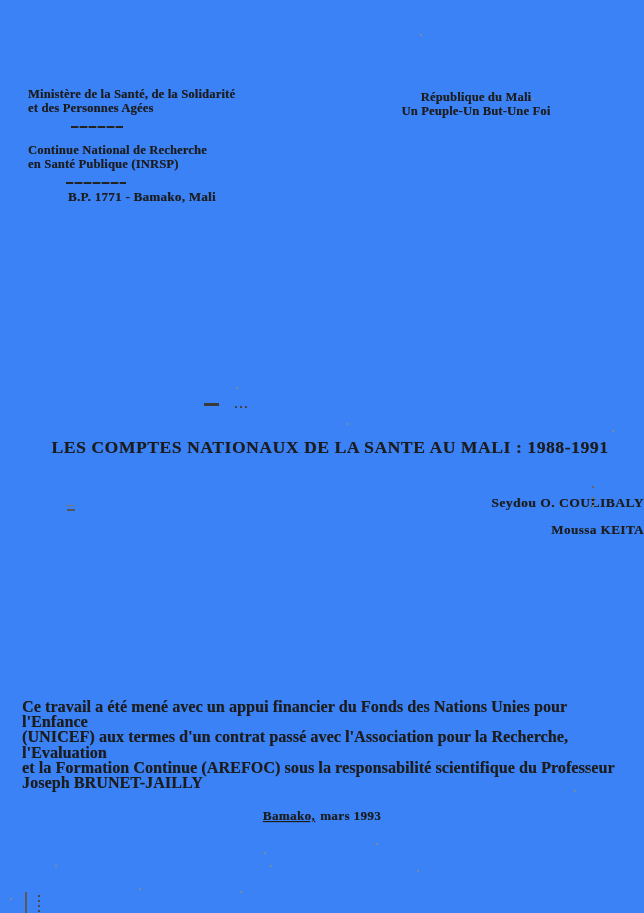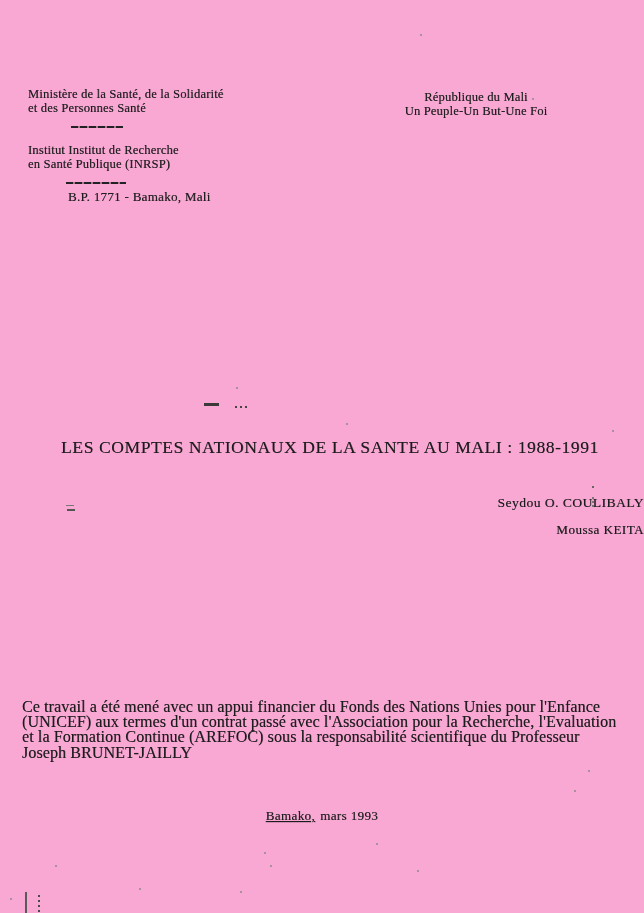--- a/index.html
+++ b/index.html
@@ -4,24 +4,24 @@
 <style>
   * { margin:0; padding:0; box-sizing:border-box; }
   html,body { width:644px; }
   body {
     font-family:"Liberation Serif","DejaVu Serif",serif;
     background:#9a9a9a;
   }
   .page {
     position:relative;
     width:644px; height:913px;
-    background:#f9a8d4;
+    background:#3b82f6;
     overflow:hidden;
     color:#1c1c1c;
-    font-weight:normal;
+    font-weight:bold;
   }
   .ink { text-shadow:0.35px 0.35px 0.6px rgba(25,25,25,0.5); }
 
   
   .header-left {
     position:absolute; left:28px; top:88px;
     font-size:12.5px; line-height:13.5px;
     letter-spacing:0.2px;
     width:280px;
   }
@@ -91,26 +91,26 @@
                  background:repeating-linear-gradient(#4a4a4a 0 2.5px,transparent 2.5px 5px); }
   .speck { position:absolute; background:#8a8a8a; width:2px; height:2px; border-radius:50%; }
 </style>
 </head>
 <body>
 
 <div class="page">
 
   <div class="header-left ink">
     <div>Ministère de la Santé, de la Solidarité</div>
-    <div>et des Personnes Santé</div>
+    <div>et des Personnes Agées</div>
   </div>
   <div class="rule rule-1"></div>
 
   <div class="institute ink">
-    <div>Institut Institut de Recherche</div>
+    <div>Continue National de Recherche</div>
     <div>en Santé Publique (INRSP)</div>
   </div>
   <div class="rule rule-2"></div>
 
   <div class="address ink">B.P. 1771 - Bamako, Mali</div>
 
   <div class="header-right ink">
     <div>République du Mali</div>
     <div>Un Peuple-Un But-Une Foi</div>
   </div>

